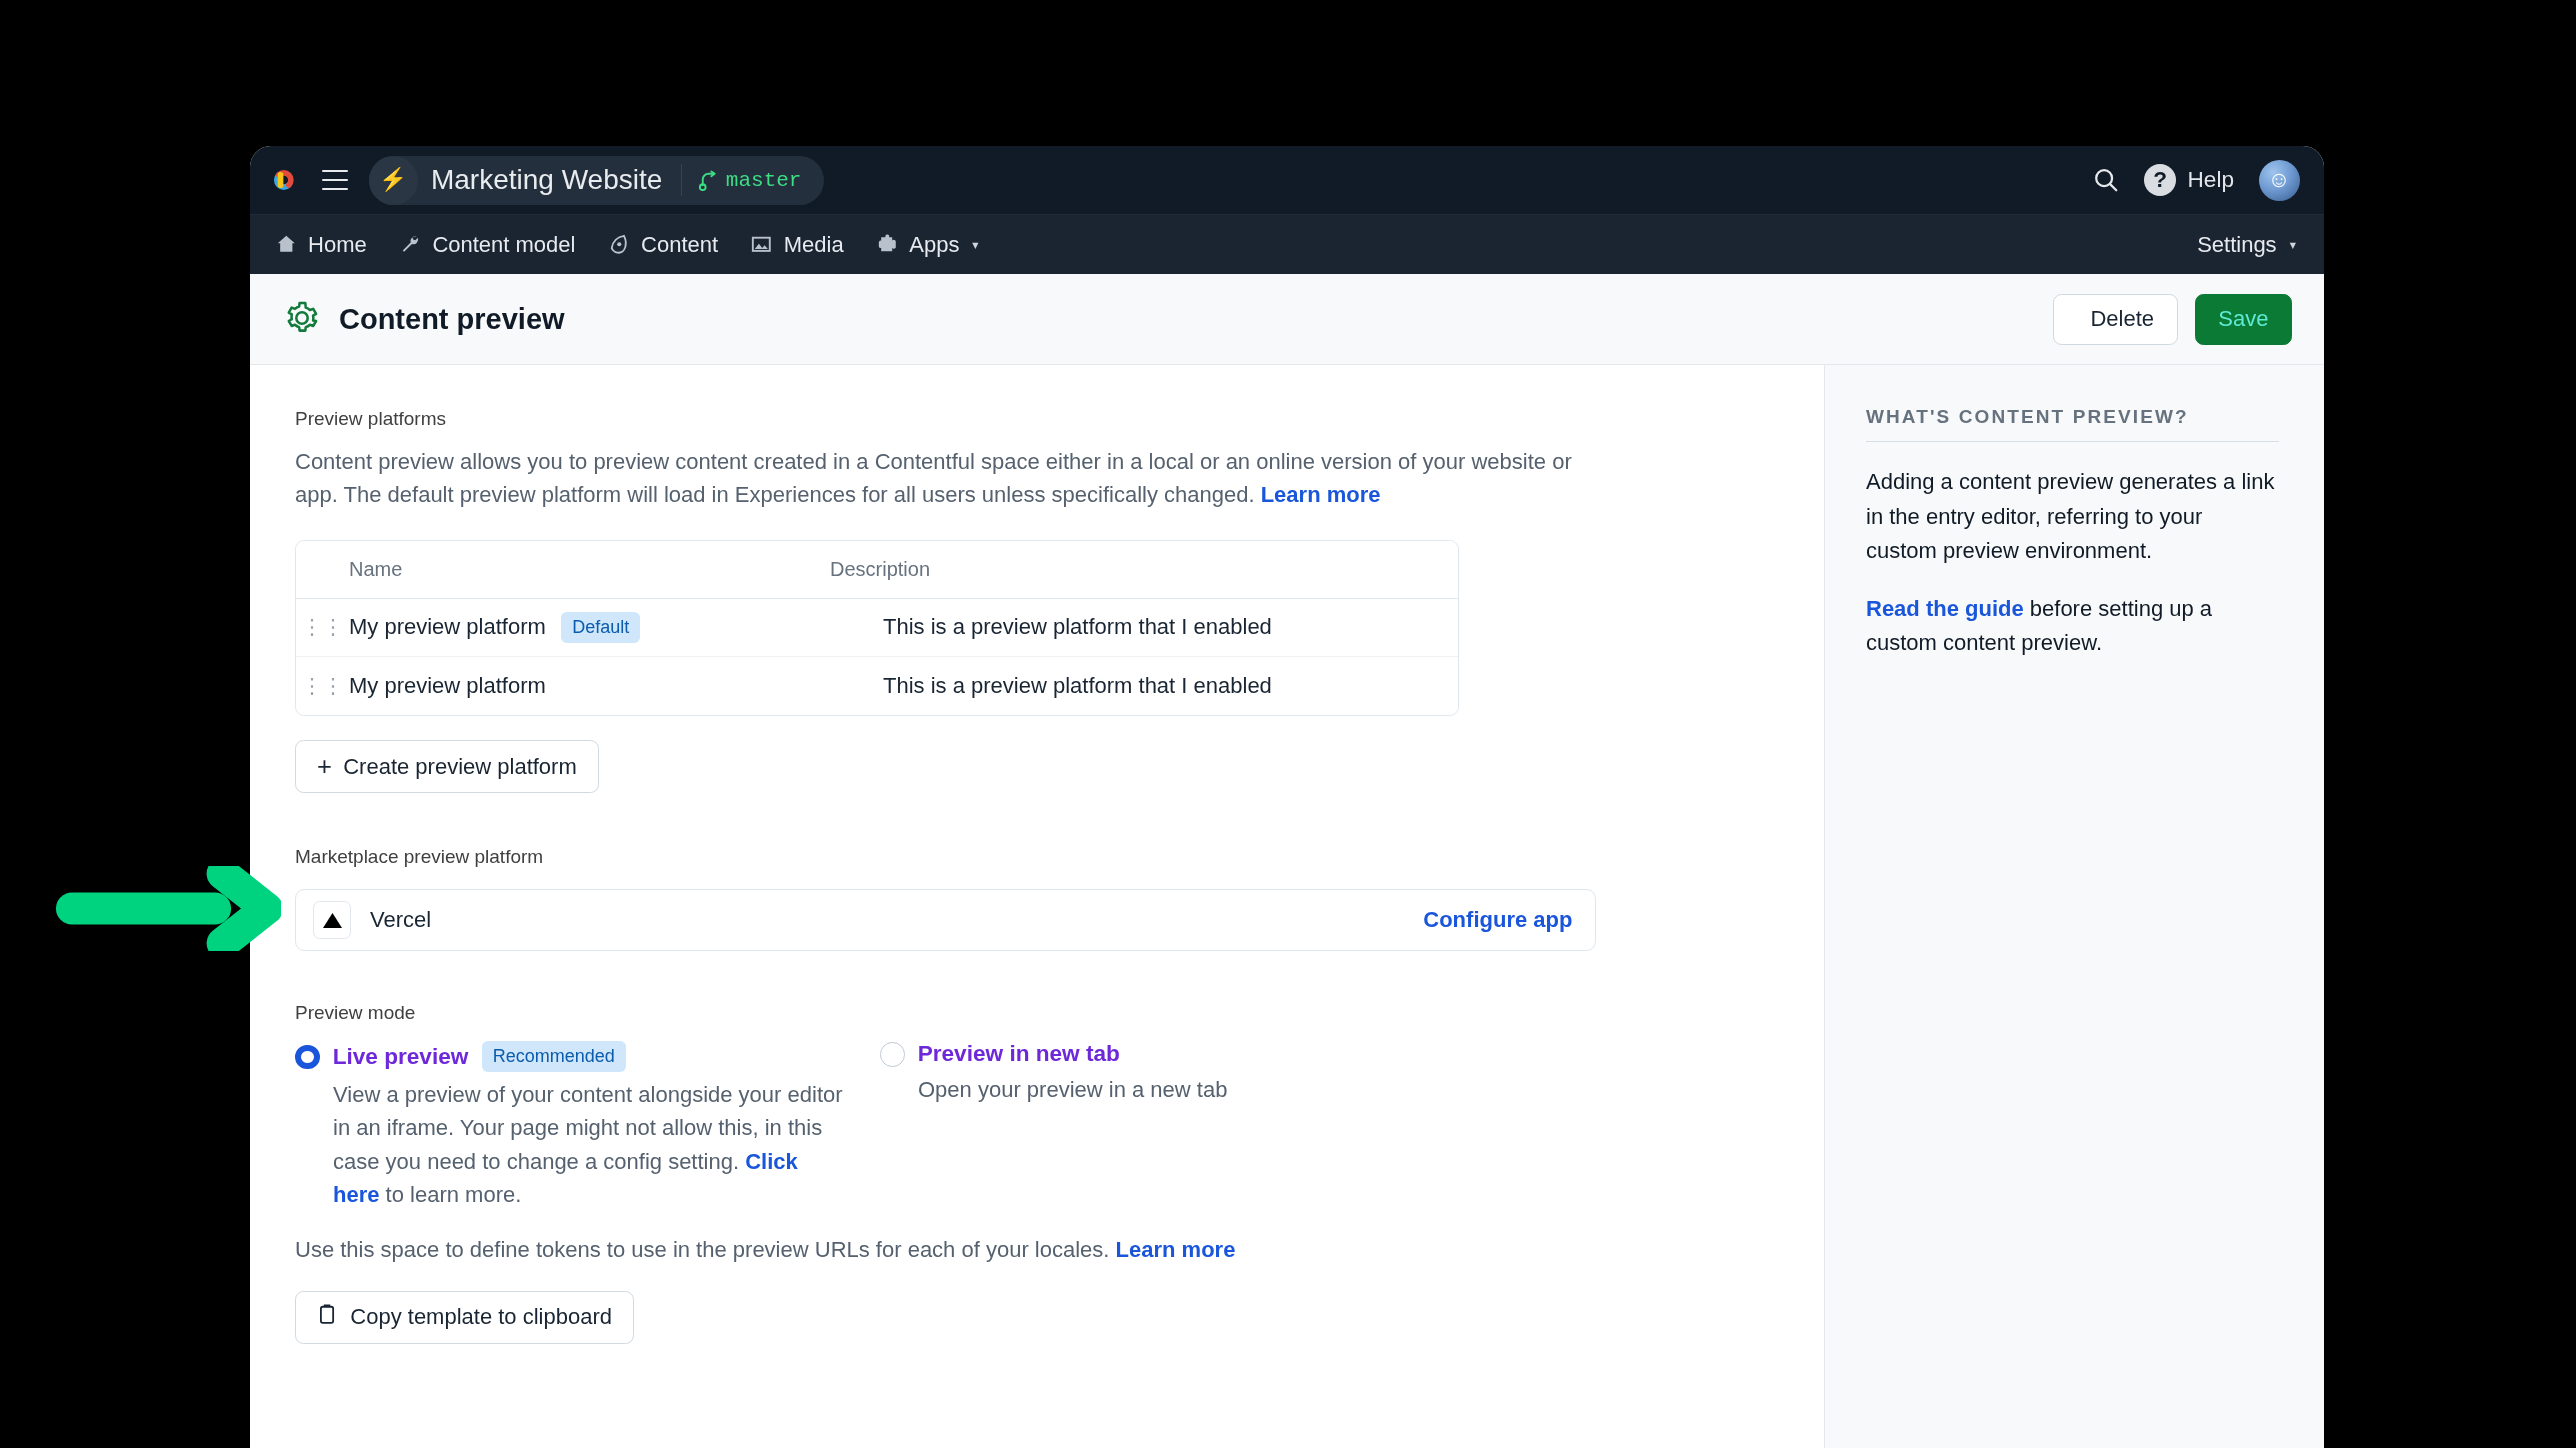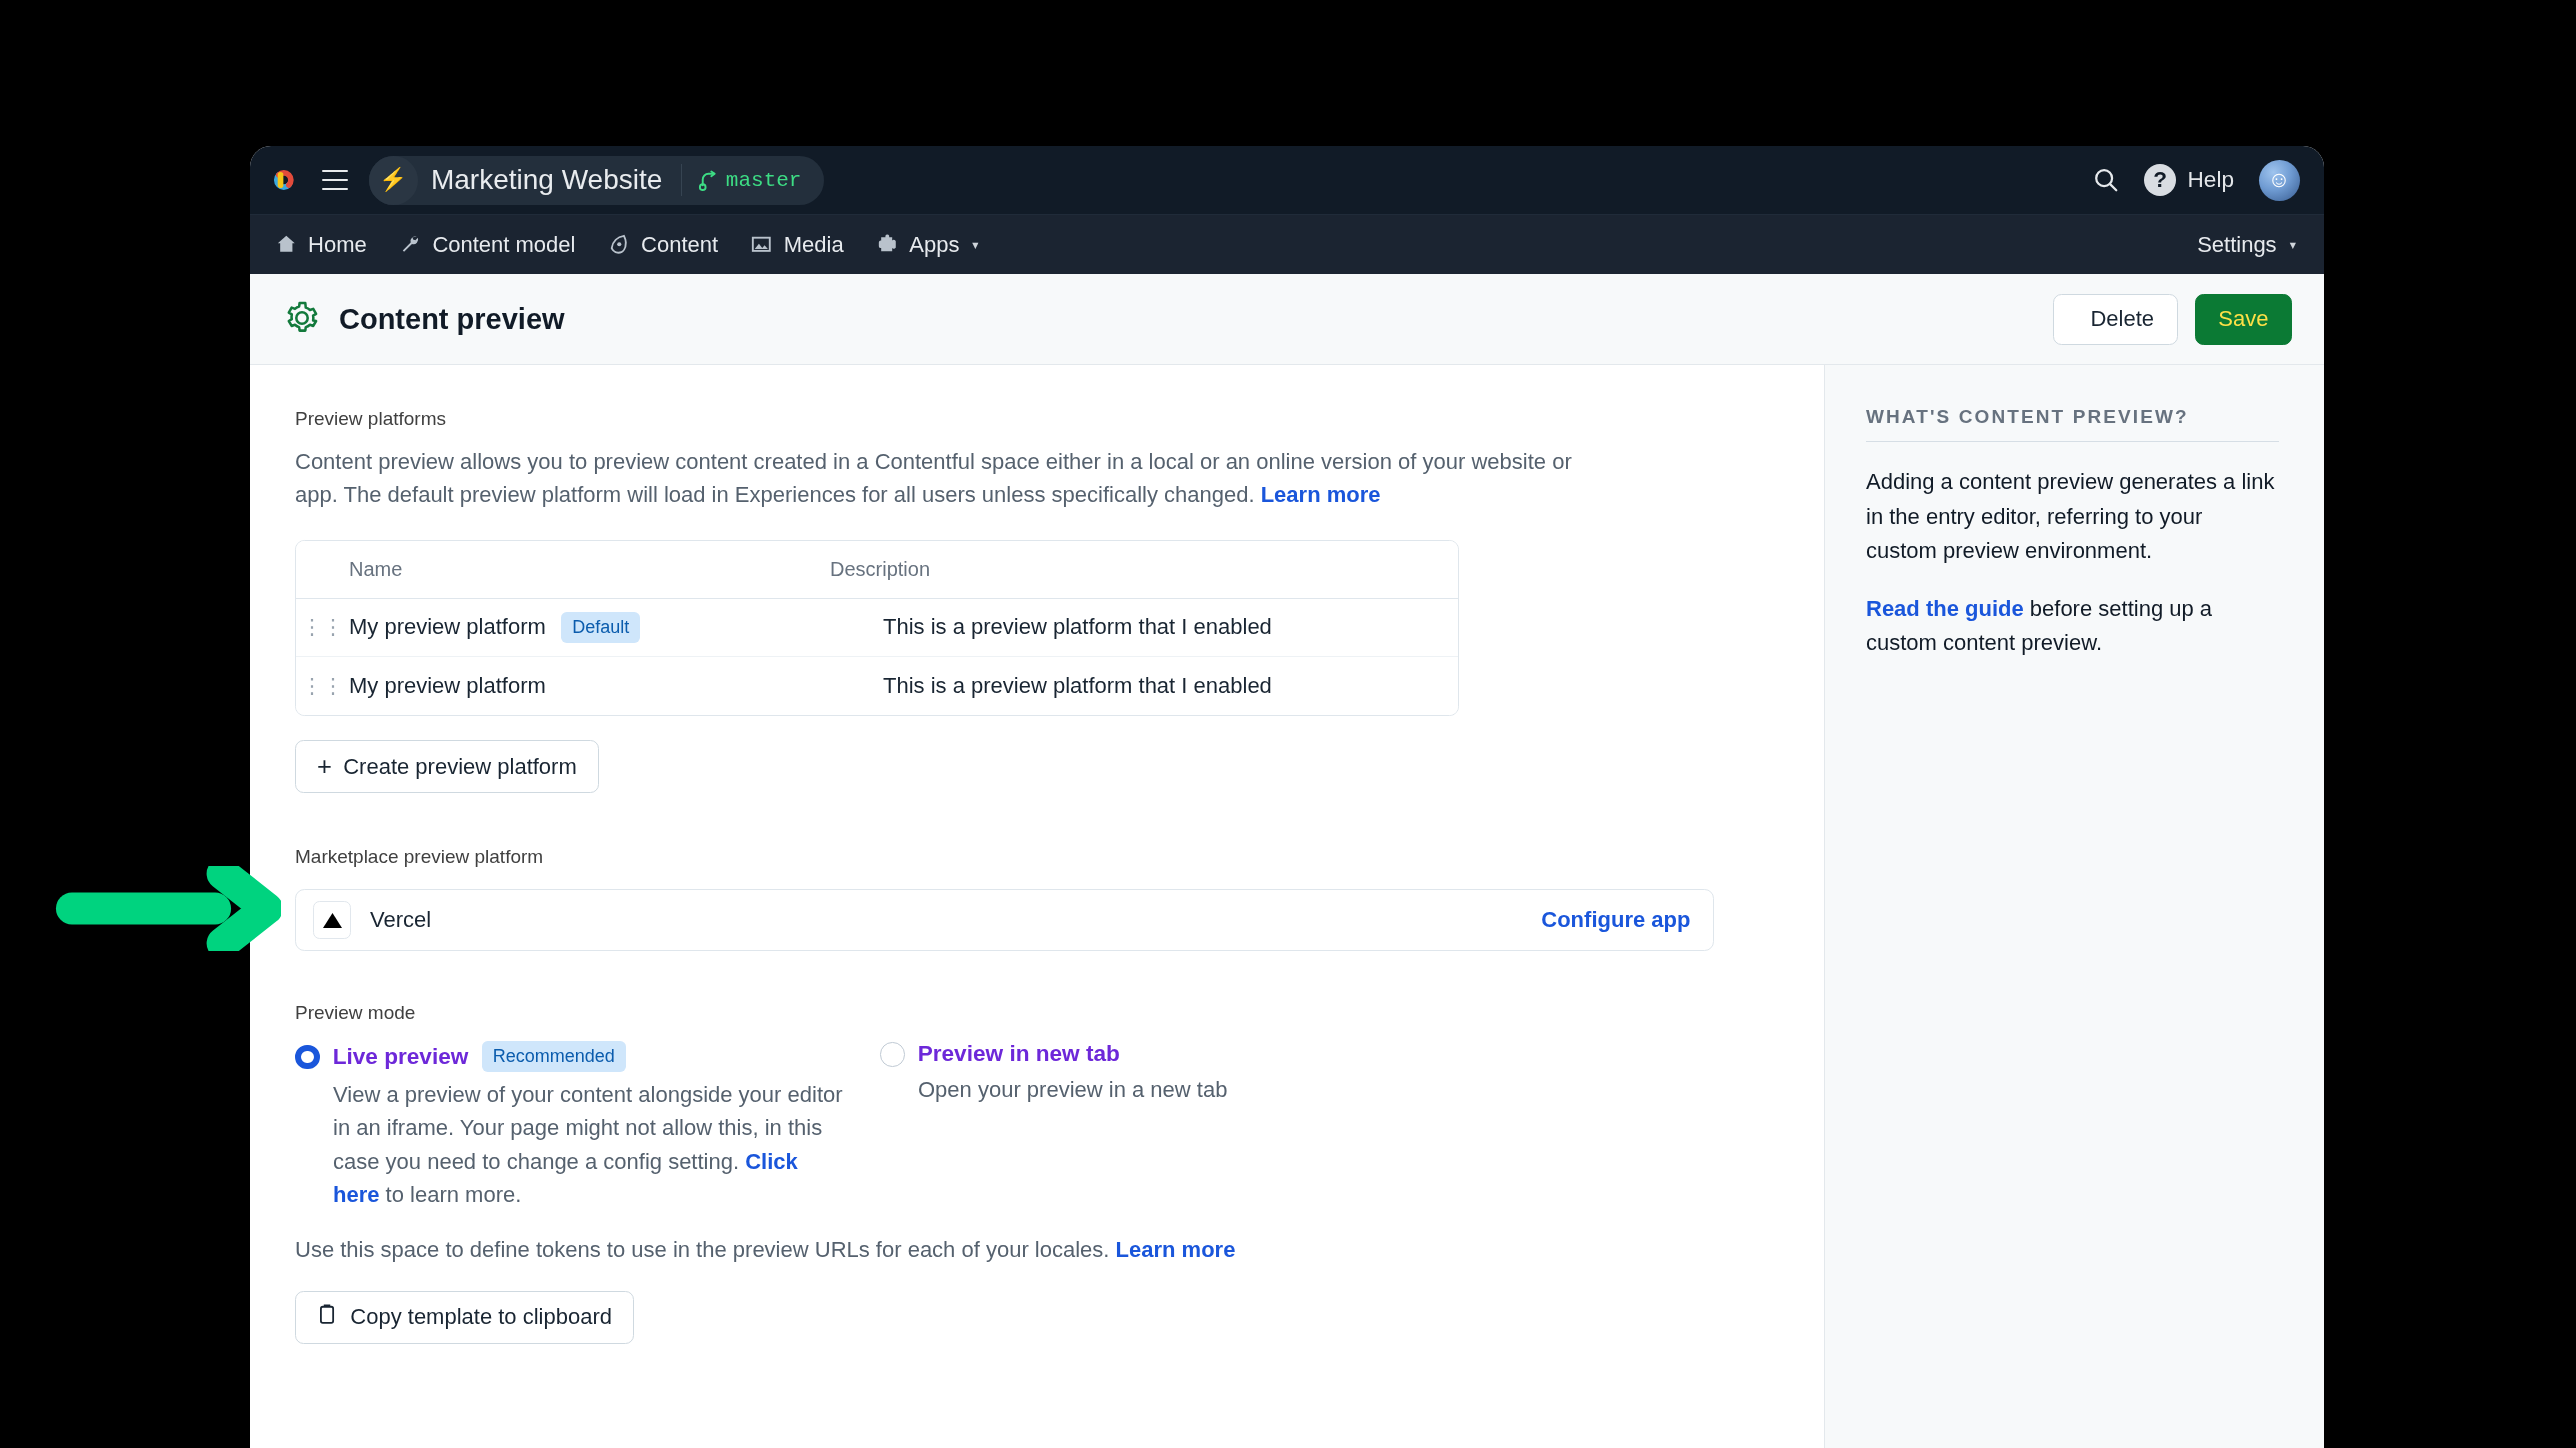--- a/index.html
+++ b/index.html
@@ -138,21 +138,21 @@
     font-family: "Liberation Sans", sans-serif;
     font-size: 22px;
     border-radius: 8.5px;
     padding: 0 22.6px;
     height: 51px;
     display: inline-flex; align-items: center; justify-content: center;
     cursor: pointer;
     white-space: nowrap;
   }
   .btn-secondary { background: #ffffff; border: 0.9px solid #cfd9e0; color: #192532; padding-left: 36px; }
-  .btn-primary { background: #0b7a34; border: 0.9px solid #0b7a34; color: #fde047; }
+  .btn-primary { background: #0b7a34; border: 0.9px solid #0b7a34; color: #5eead4; }
 
   
   #content-area { display: flex; height: calc(1302px - 68px - 60px - 91px); }
   #main-col {
     width: 1575px;
     background: #ffffff;
     padding: 43px 0 0 45px;
     border-right: 0.9px solid #e3e8ec;
     overflow: hidden;
   }
@@ -212,21 +212,21 @@
     border-radius: 8.5px; height: 53px;
     padding: 0 21px;
     display: inline-flex; align-items: center; gap: 11.3px;
     cursor: pointer;
   }
   .plus { font-size: 25.5px; line-height: 1; color: #192532; }
 
   .mkt-title { margin-top: 53px; }
   #marketplace-row {
     margin-top: 21px;
-    width: 1419px; height: 62px;
+    width: 1301px; height: 62px;
     border: 0.9px solid #dfe6ec; border-radius: 9.4px;
     background: #fff;
     display: flex; align-items: center;
     padding: 0 22.6px 0 17px;
   }
   .app-icon {
     width: 38px; height: 38px;
     border: 0.9px solid #e1e7ed; border-radius: 6.6px;
     display: flex; align-items: center; justify-content: center;
     background: #ffffff;

